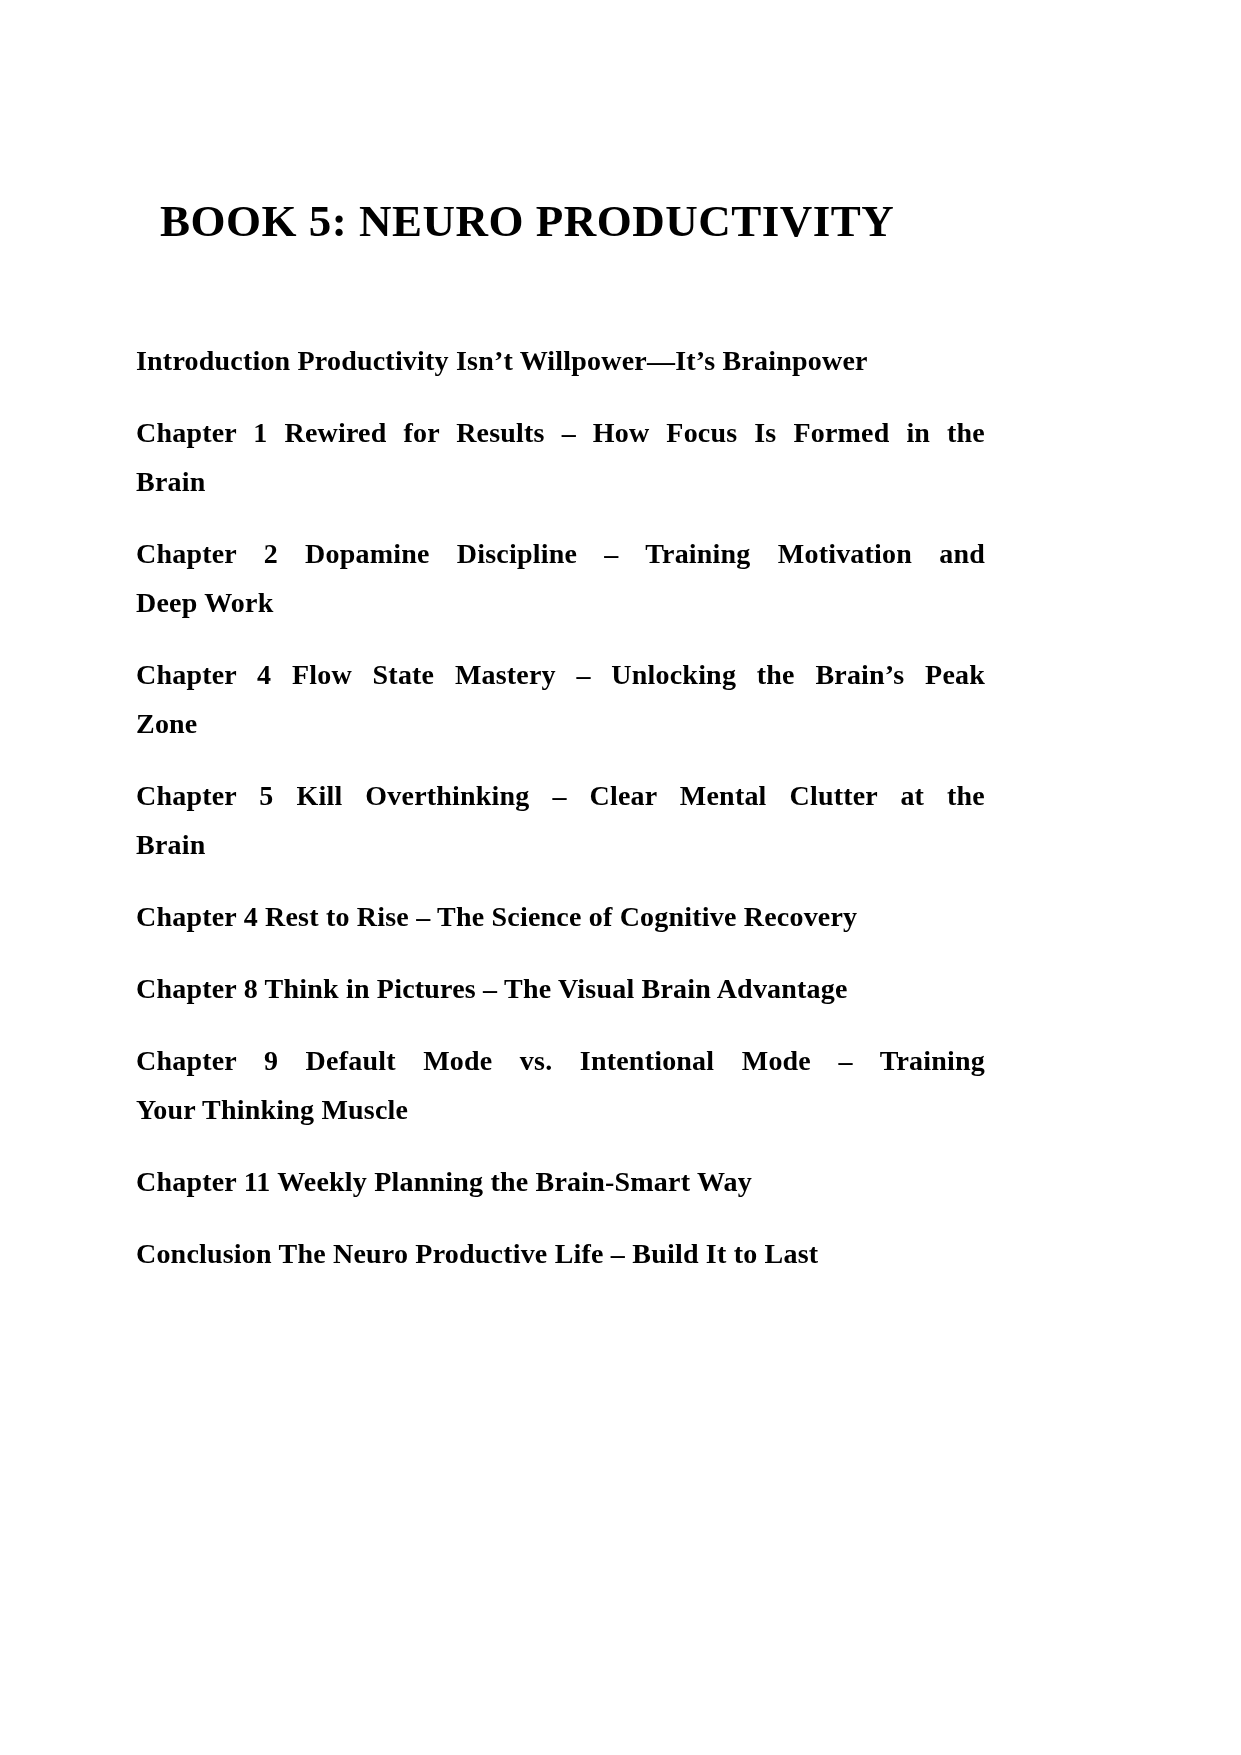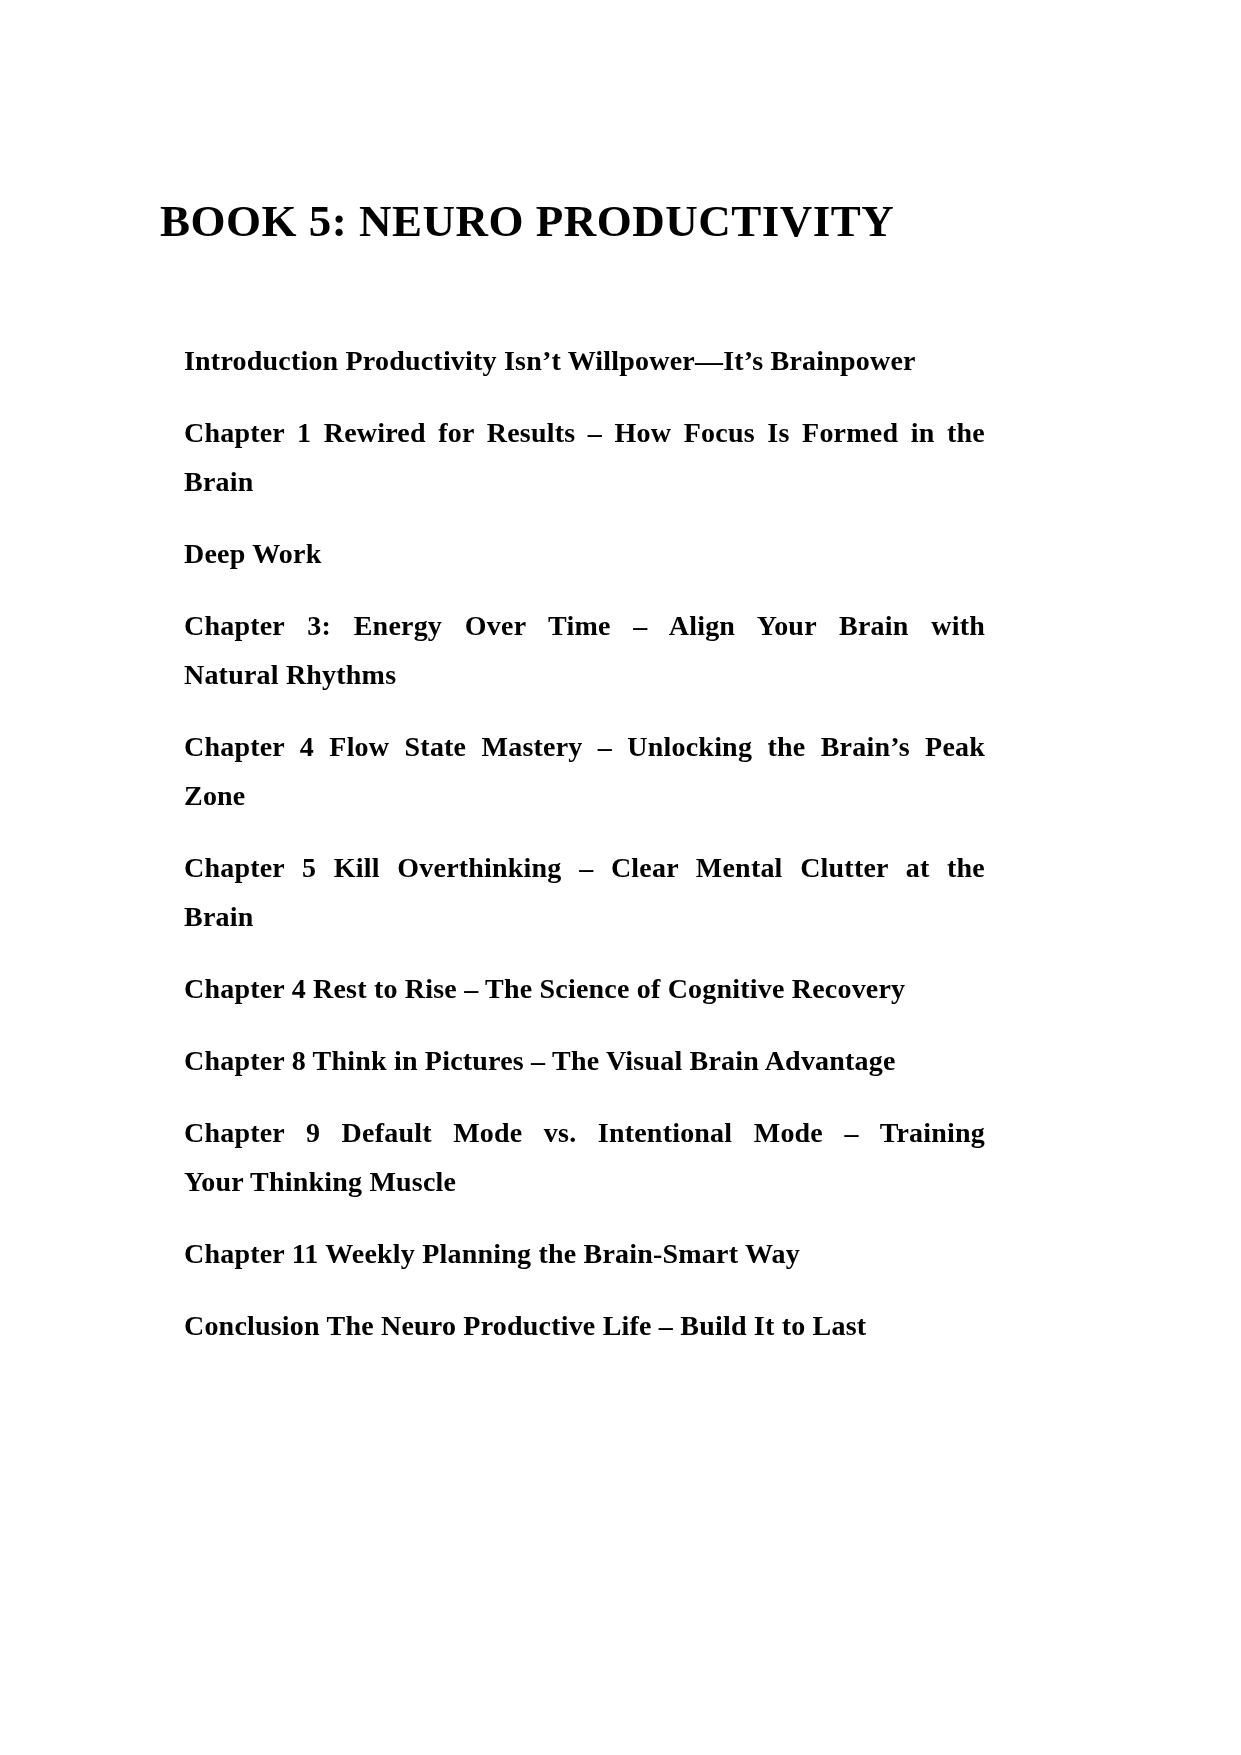--- a/index.html
+++ b/index.html
@@ -35,21 +35,20 @@
   .entry {
     margin: 0 0 23px 0;
     font-size: 28px;
     font-weight: 700;
     letter-spacing: 0.2px;
   }
   .line {
     display: block;
     line-height: 49px;
     text-align: left;
-    margin-left: 48px;
   }
   
   .line.j {
     text-align: justify;
     text-align-last: justify;
   }
   .line:empty { display: none; }
 </style>
 </head>
 <body>
@@ -59,25 +58,22 @@
 
   <div class="toc">
       <p class="entry">
         <span class="line">Introduction Productivity Isn’t Willpower—It’s Brainpower</span>
       </p>
       <p class="entry">
         <span class="line j">Chapter 1 Rewired for Results – How Focus Is Formed in the</span>
         <span class="line">Brain</span>
       </p>
       <p class="entry">
+        <span class="line j">Chapter 2 Dopamine Discipline – Training Motivation and</span>
         <span class="line">Deep Work</span>
-      </p>
-      <p class="entry">
-        <span class="line j">Chapter 3: Energy Over Time – Align Your Brain with</span>
-        <span class="line">Natural Rhythms</span>
       </p>
       <p class="entry">
         <span class="line j">Chapter 4 Flow State Mastery – Unlocking the Brain’s Peak</span>
         <span class="line">Zone</span>
       </p>
       <p class="entry">
         <span class="line j">Chapter 5 Kill Overthinking – Clear Mental Clutter at the</span>
         <span class="line">Brain</span>
       </p>
       <p class="entry">

